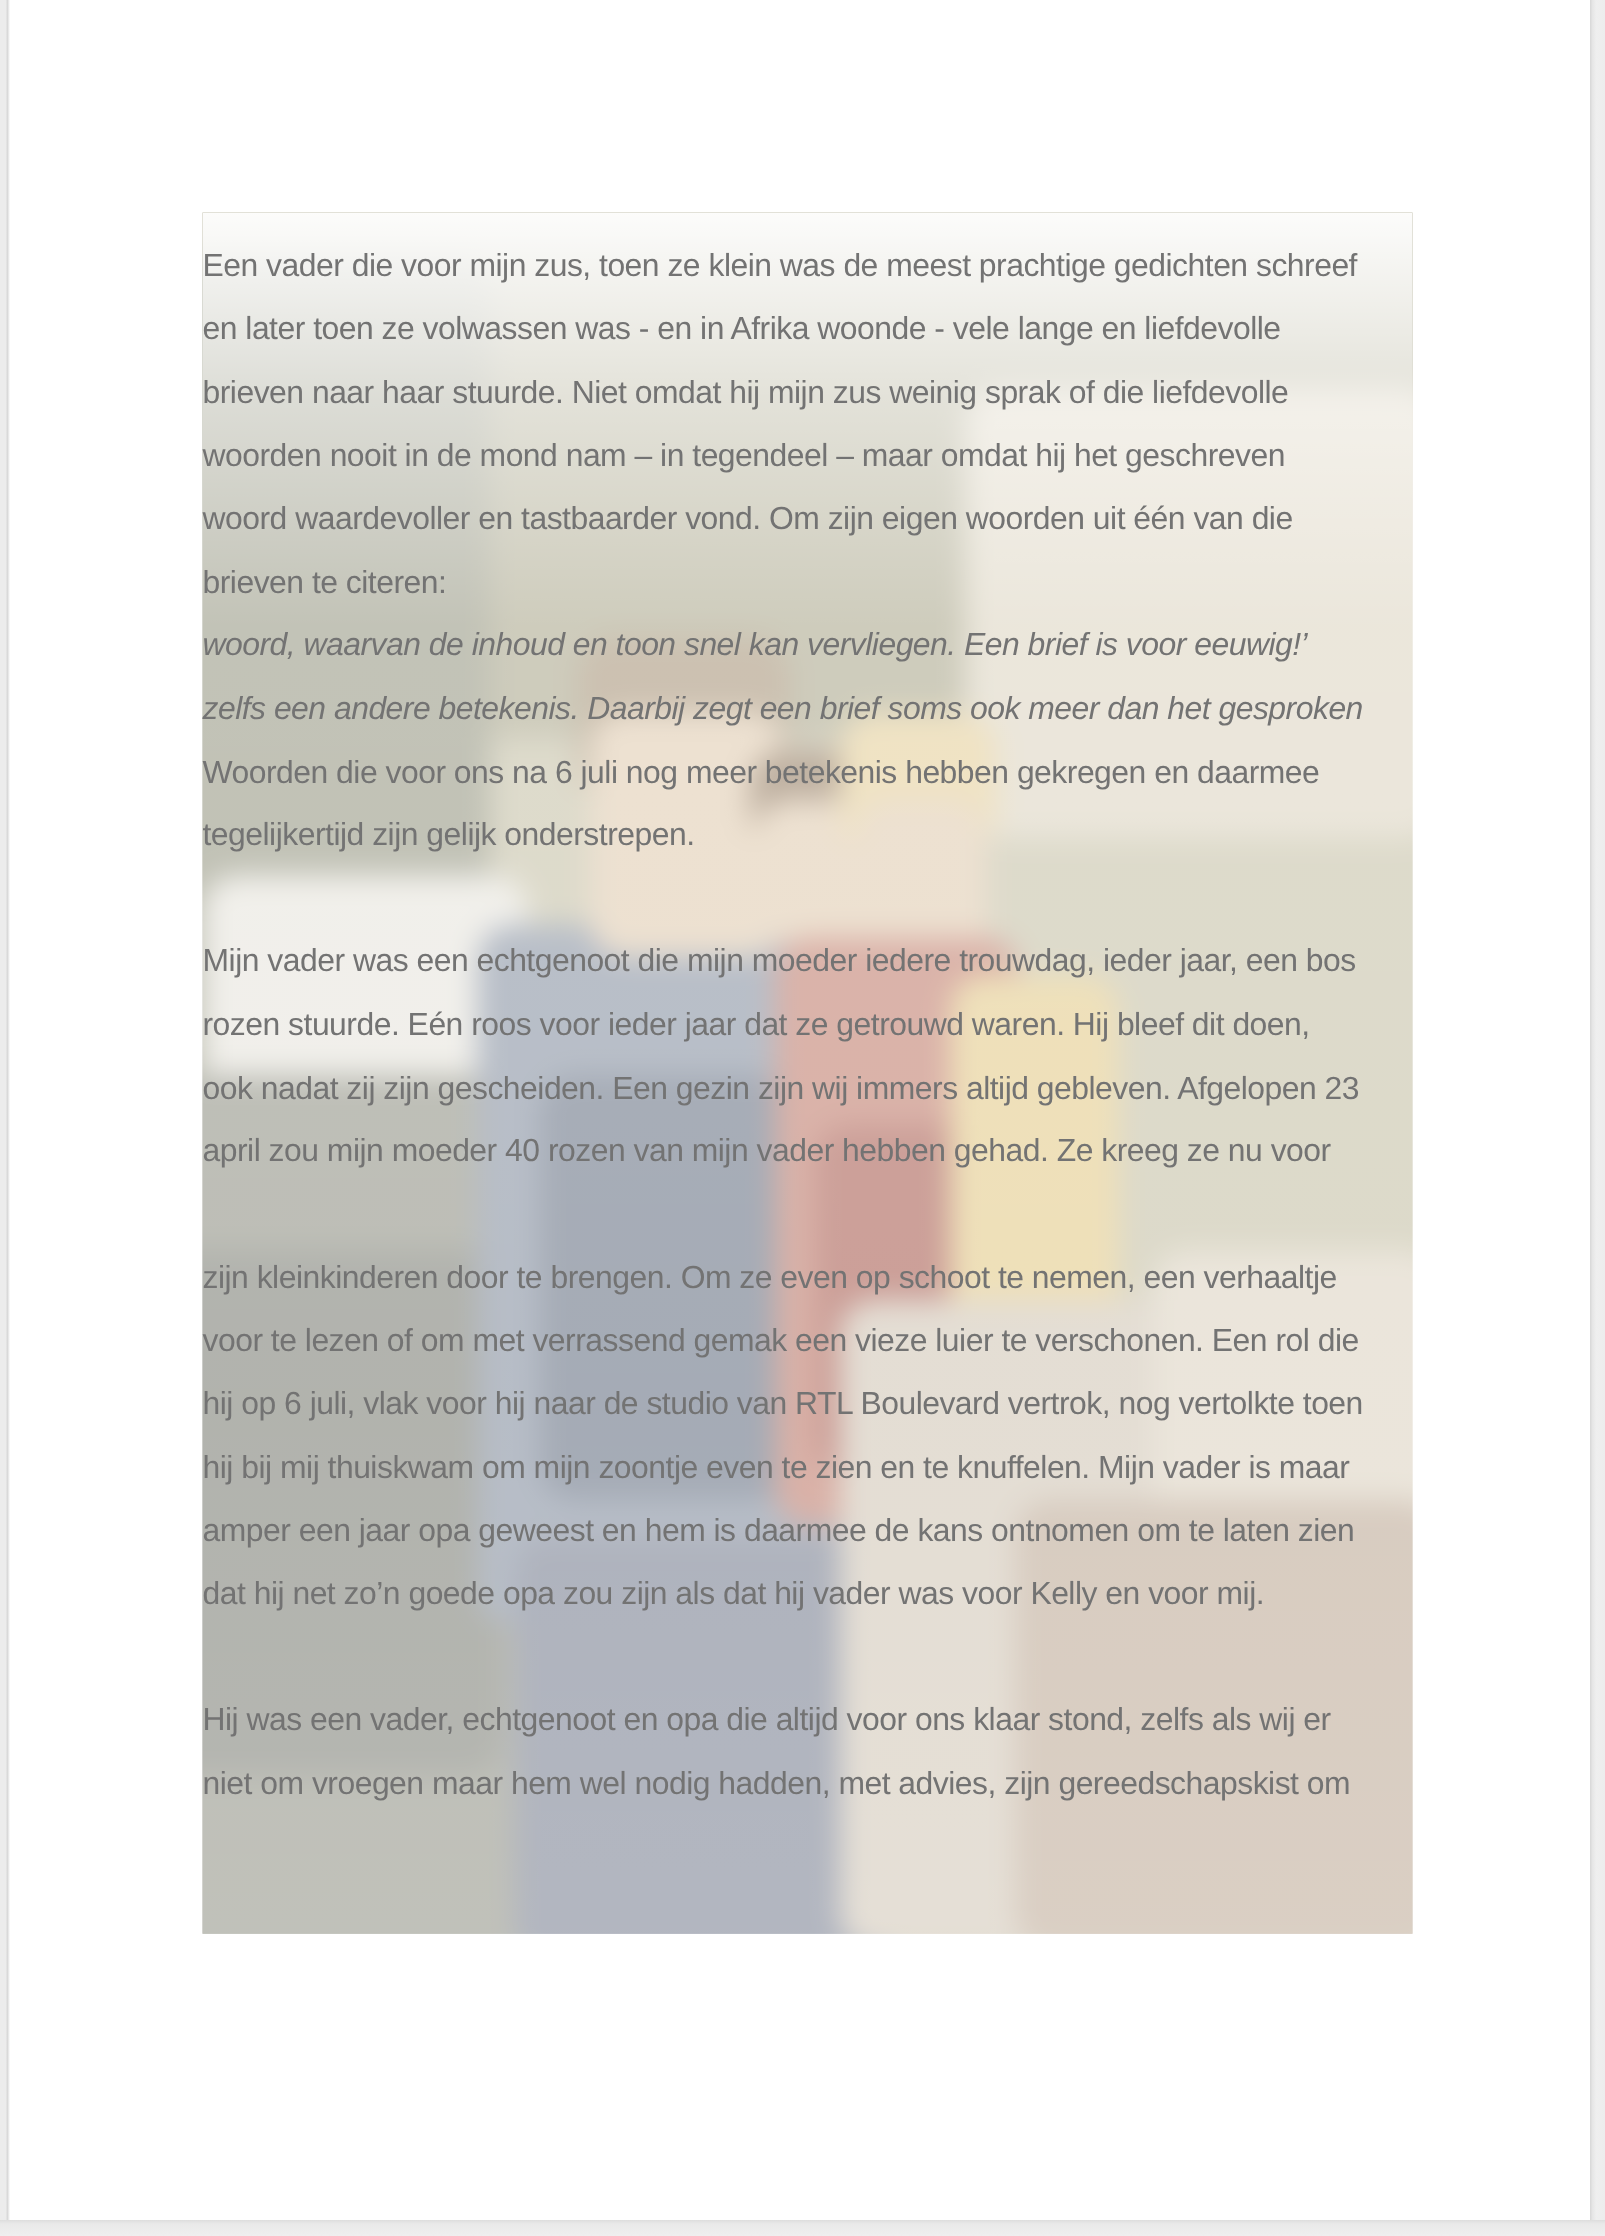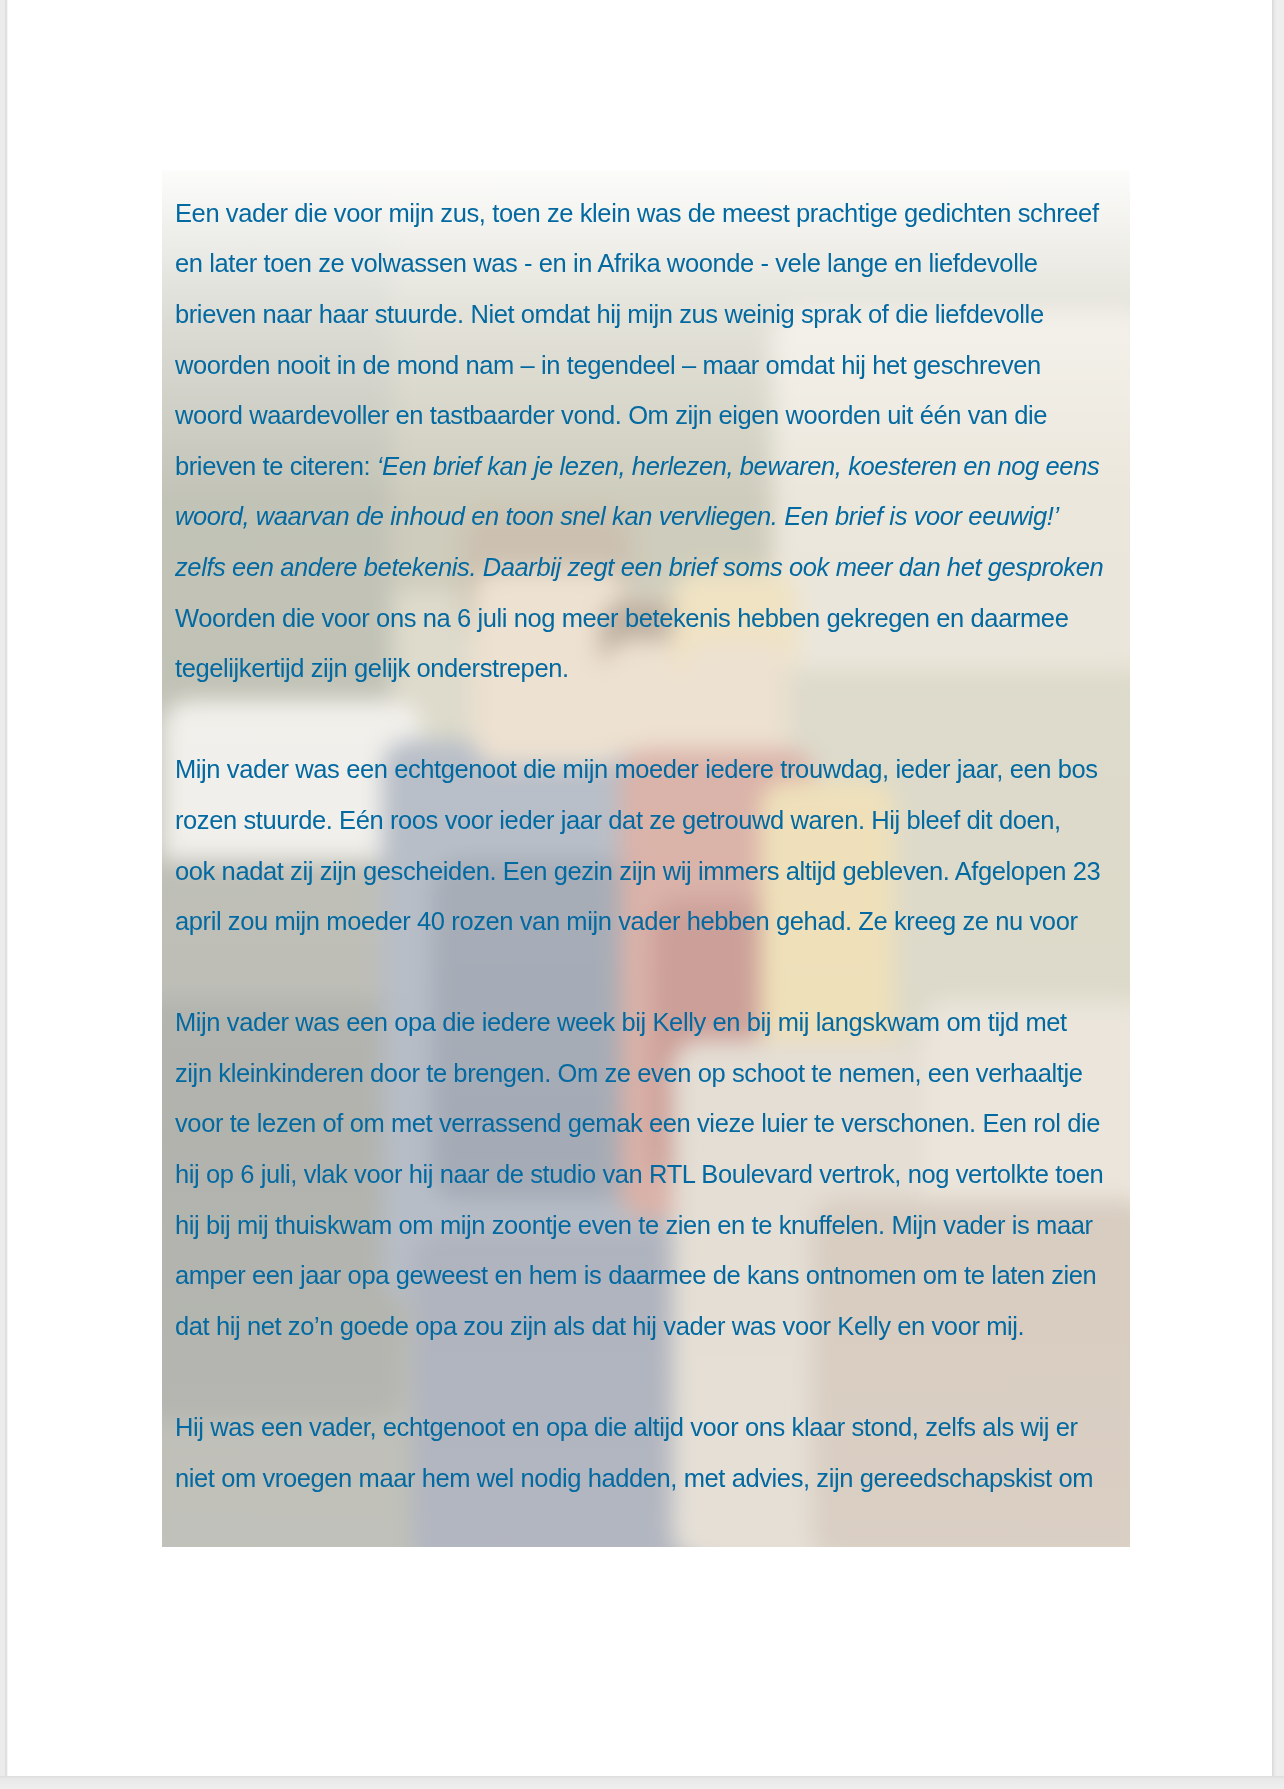--- a/index.html
+++ b/index.html
@@ -77,41 +77,40 @@
     <div class="blob ph-jacket-red"></div>
     <div class="blob ph-jacket-red2"></div>
     <div class="blob ph-jacket-yellow"></div>
     <div class="blob ph-path"></div>
     <div class="blob ph-path-light"></div>
     <div class="blob ph-brick"></div>
   </div>
   <div class="ph-veil"></div>
 </div>
 
-<div class="text" id="doc-text" style="color: #0369a1; margin-left: 13px;">
+<div class="text" id="doc-text" style="color: #737373;">
     <div class="para">
       <div class="line"><span class="run">Een vader die voor mijn zus, toen ze klein was de meest prachtige gedichten schreef</span></div>
       <div class="line"><span class="run">en later toen ze volwassen was - en in Afrika woonde - vele lange en liefdevolle</span></div>
       <div class="line"><span class="run">brieven naar haar stuurde. Niet omdat hij mijn zus weinig sprak of die liefdevolle</span></div>
       <div class="line"><span class="run">woorden nooit in de mond nam – in tegendeel – maar omdat hij het geschreven</span></div>
       <div class="line"><span class="run">woord waardevoller en tastbaarder vond. Om zijn eigen woorden uit één van die</span></div>
-      <div class="line"><span class="run">brieven te citeren: </span><span class="run italic">‘Een brief kan je lezen, herlezen, bewaren, koesteren en nog eens</span></div>
+      <div class="line"><span class="run">brieven te citeren: </span></div>
       <div class="line"><span class="run italic">woord, waarvan de inhoud en toon snel kan vervliegen. Een brief is voor eeuwig!’</span></div>
       <div class="line"><span class="run italic">zelfs een andere betekenis. Daarbij zegt een brief soms ook meer dan het gesproken</span></div>
       <div class="line"><span class="run">Woorden die voor ons na 6 juli nog meer betekenis hebben gekregen en daarmee</span></div>
       <div class="line"><span class="run">tegelijkertijd zijn gelijk onderstrepen.</span></div>
     </div>
     <div class="para">
       <div class="line"><span class="run">Mijn vader was een echtgenoot die mijn moeder iedere trouwdag, ieder jaar, een bos</span></div>
       <div class="line"><span class="run">rozen stuurde. Eén roos voor ieder jaar dat ze getrouwd waren. Hij bleef dit doen,</span></div>
       <div class="line"><span class="run">ook nadat zij zijn gescheiden. Een gezin zijn wij immers altijd gebleven. Afgelopen 23</span></div>
       <div class="line"><span class="run">april zou mijn moeder 40 rozen van mijn vader hebben gehad. Ze kreeg ze nu voor</span></div>
     </div>
     <div class="para">
-      <div class="line"><span class="run">Mijn vader was een opa die iedere week bij Kelly en bij mij langskwam om tijd met</span></div>
       <div class="line"><span class="run">zijn kleinkinderen door te brengen. Om ze even op schoot te nemen, een verhaaltje</span></div>
       <div class="line"><span class="run">voor te lezen of om met verrassend gemak een vieze luier te verschonen. Een rol die</span></div>
       <div class="line"><span class="run">hij op 6 juli, vlak voor hij naar de studio van RTL Boulevard vertrok, nog vertolkte toen</span></div>
       <div class="line"><span class="run">hij bij mij thuiskwam om mijn zoontje even te zien en te knuffelen. Mijn vader is maar</span></div>
       <div class="line"><span class="run">amper een jaar opa geweest en hem is daarmee de kans ontnomen om te laten zien</span></div>
       <div class="line"><span class="run">dat hij net zo’n goede opa zou zijn als dat hij vader was voor Kelly en voor mij.</span></div>
     </div>
     <div class="para">
       <div class="line"><span class="run">Hij was een vader, echtgenoot en opa die altijd voor ons klaar stond, zelfs als wij er</span></div>
       <div class="line"><span class="run">niet om vroegen maar hem wel nodig hadden, met advies, zijn gereedschapskist om</span></div>

